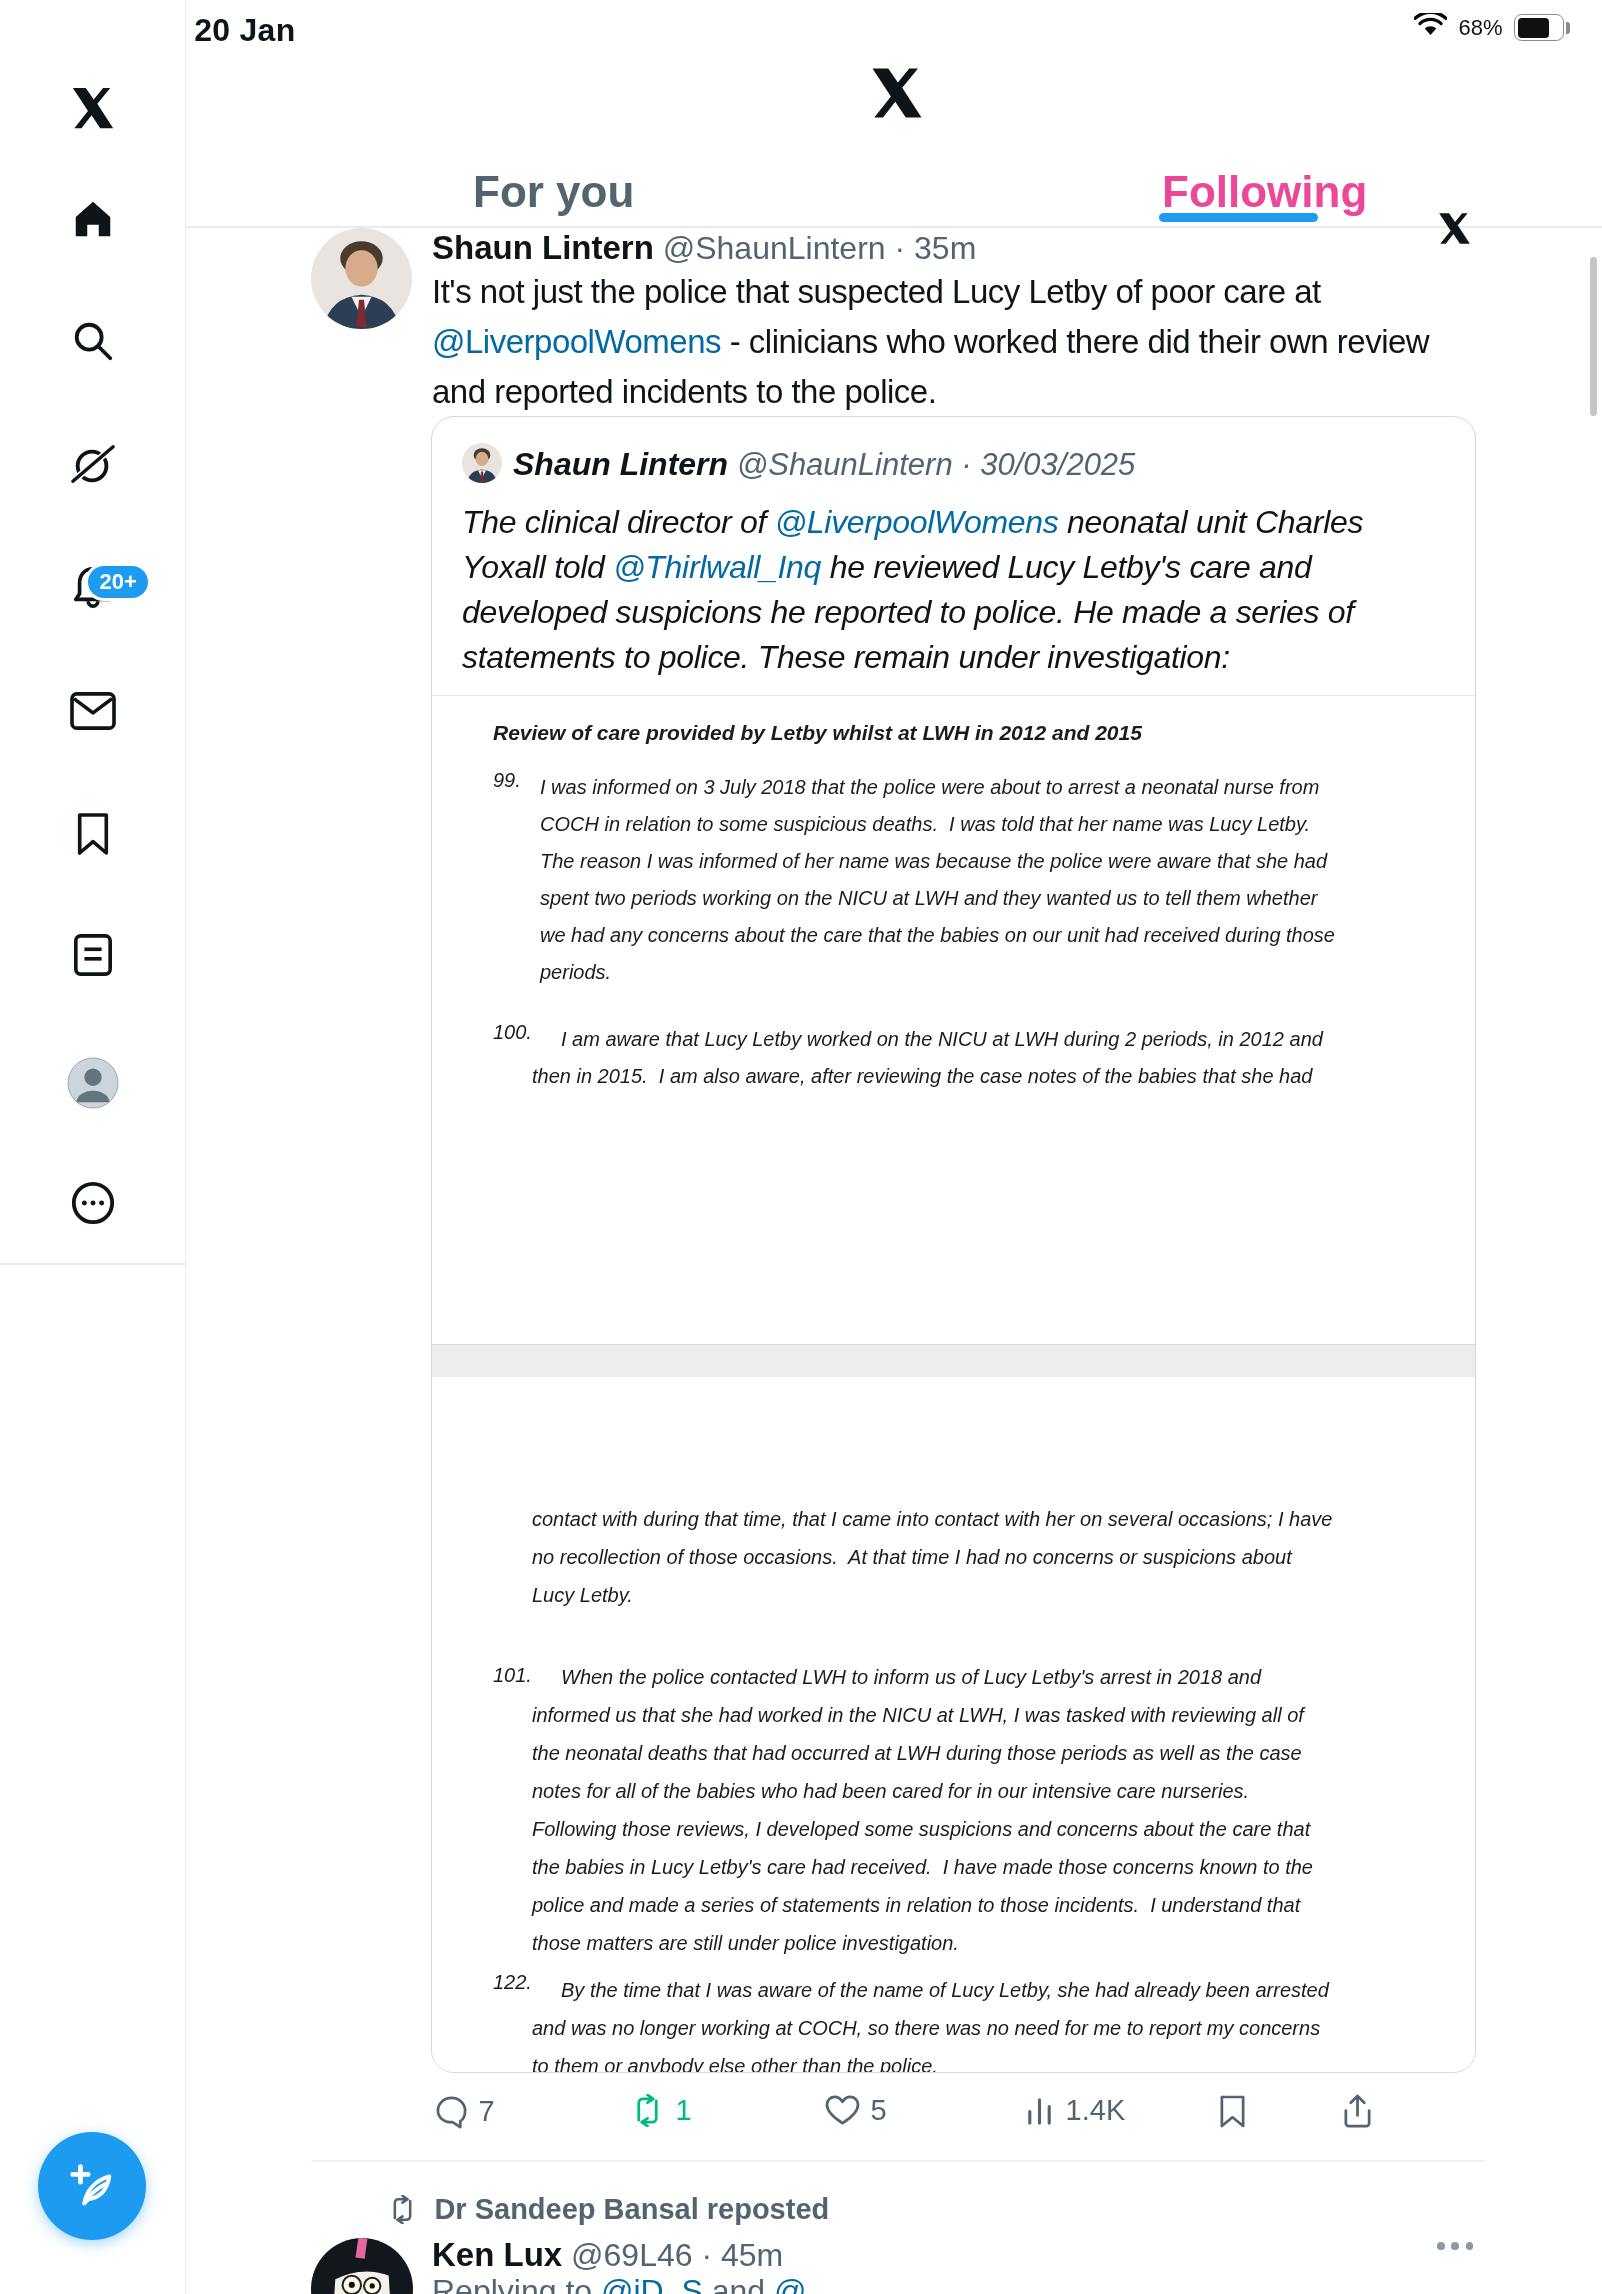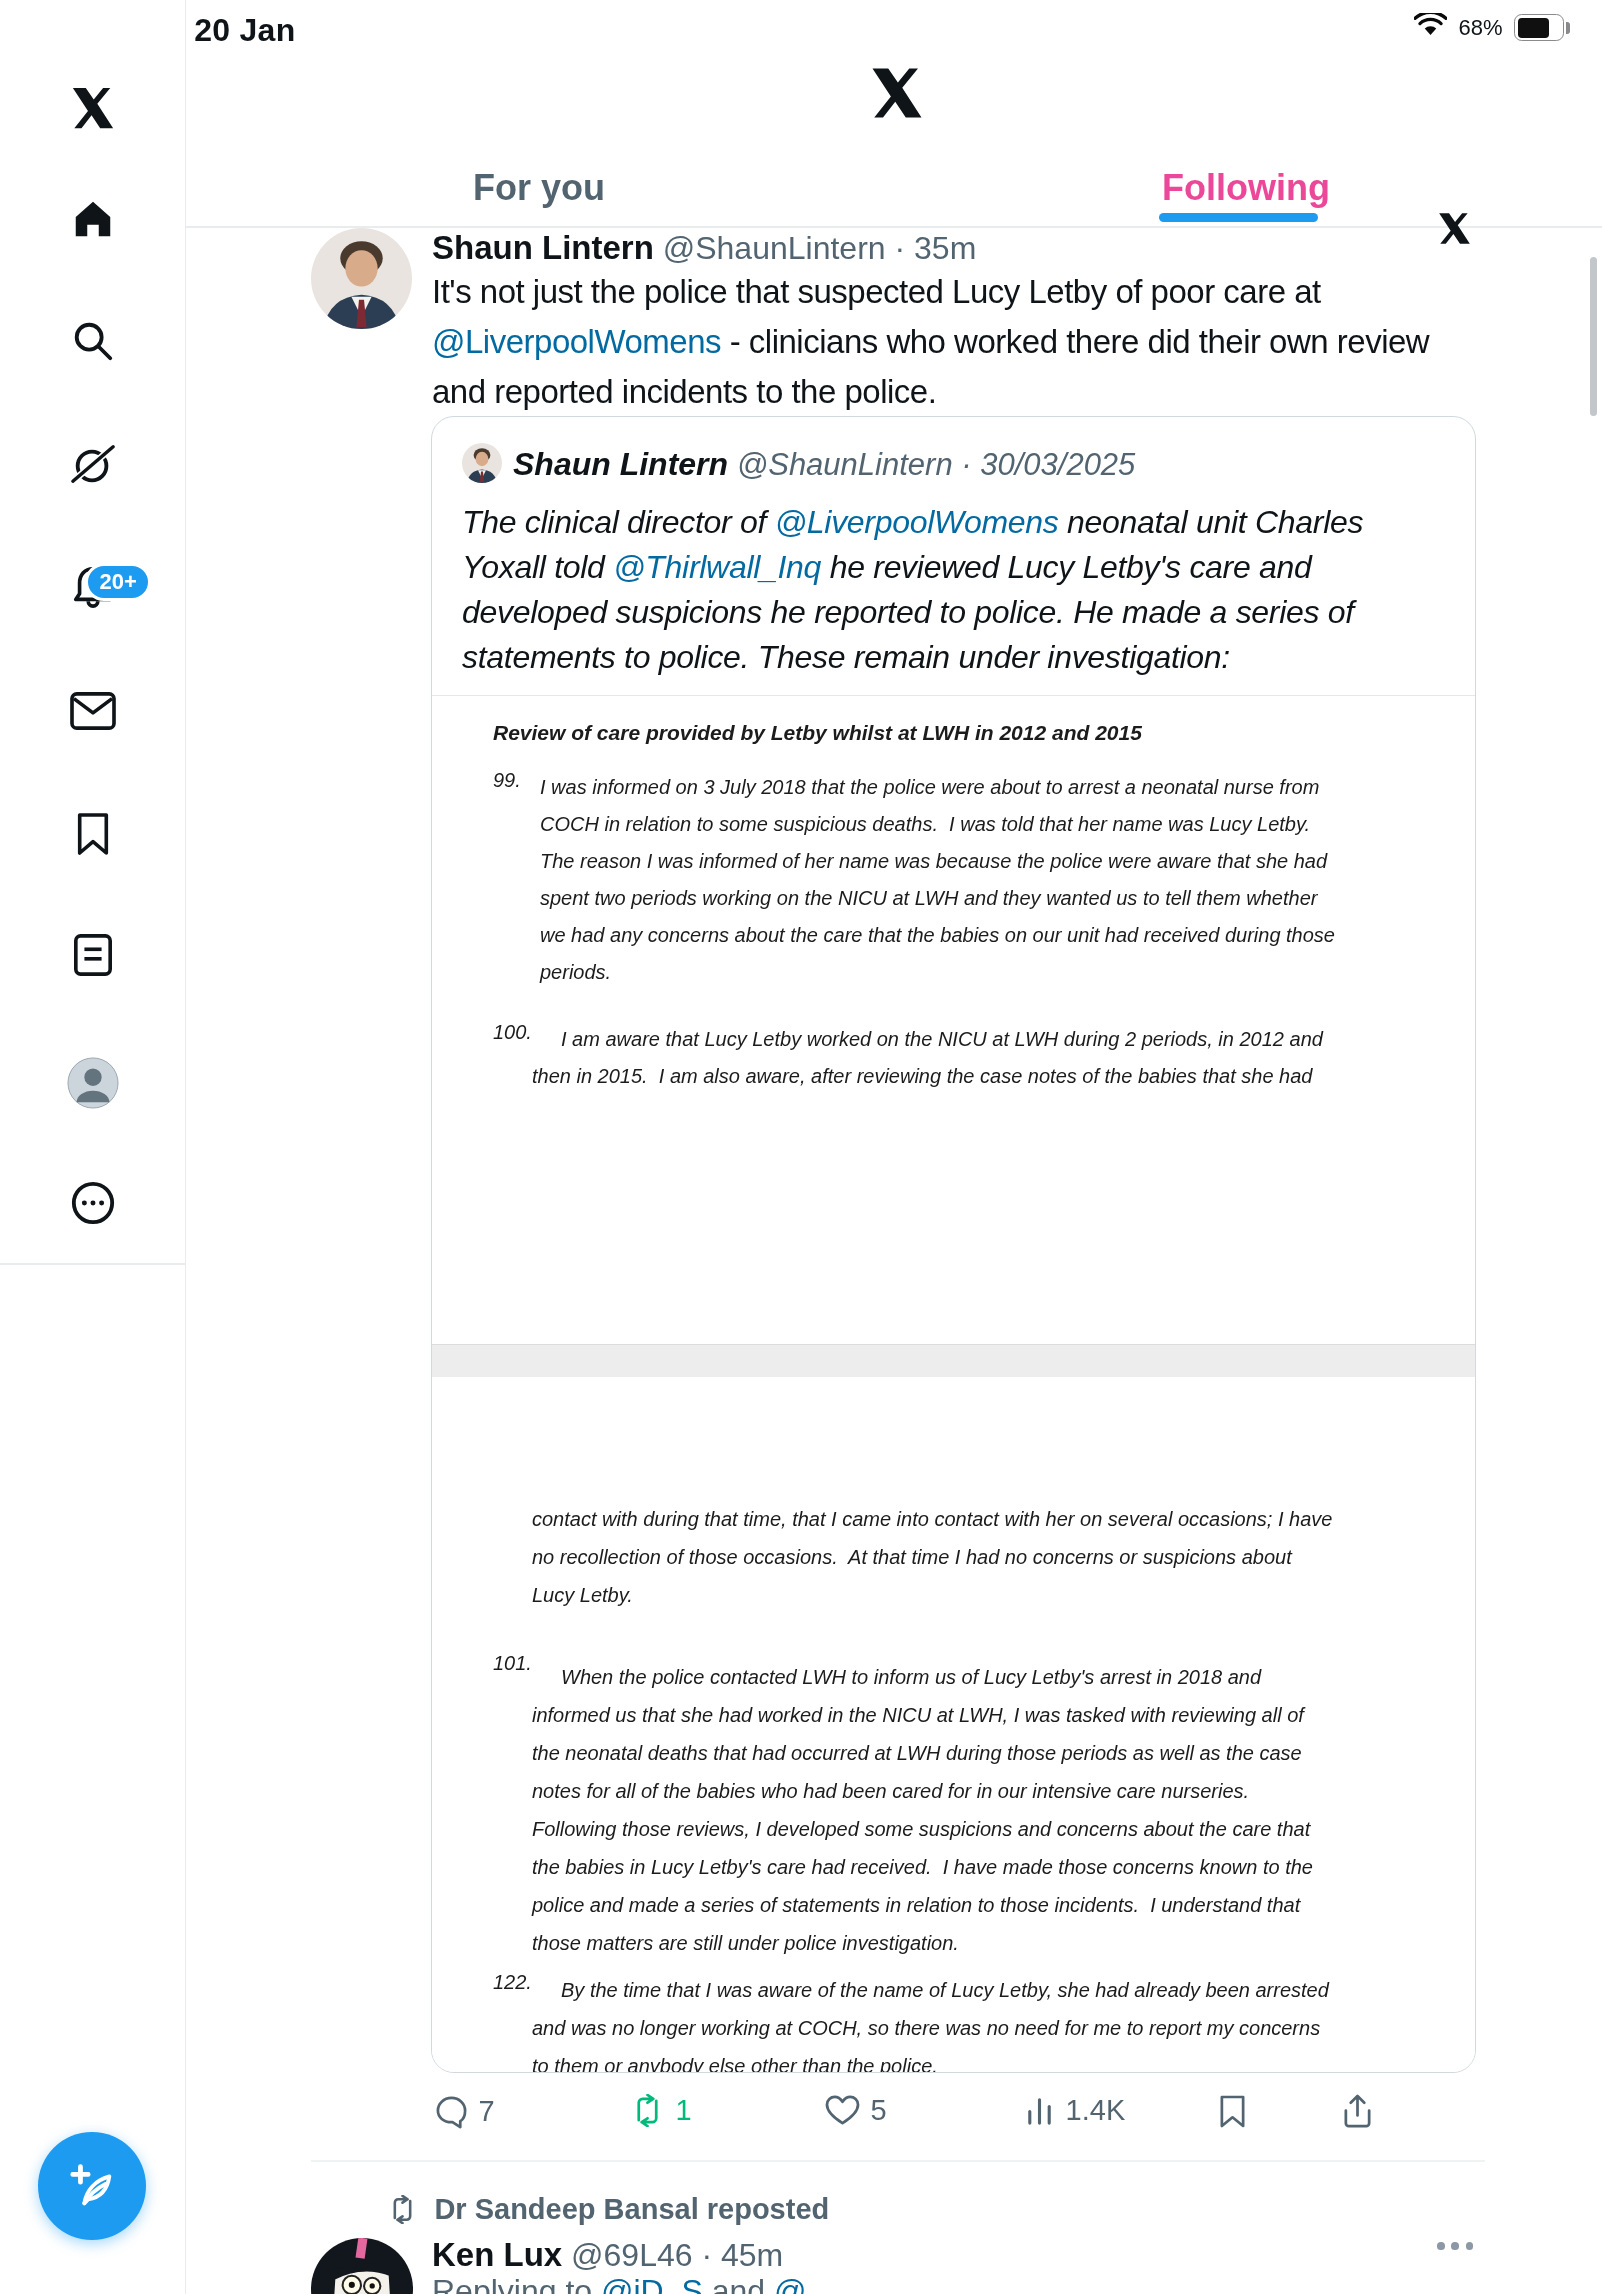--- a/index.html
+++ b/index.html
@@ -16,21 +16,21 @@
   
   .sidebar{left:0;top:0;width:185px;height:2294px;border-right:1px solid #e8ecef;background:#fff;}
   .side-ic{position:absolute;left:0;width:185px;display:flex;justify-content:center;}
   .side-div{position:absolute;left:0;top:1263px;width:185px;height:1.9px;background:#e8ecef;}
   .badge{position:absolute;left:85px;top:563px;background:#1d9bf0;color:#fff;font-size:22px;font-weight:600;
          padding:2.9px 11.5px;border-radius:19px;border:3.8px solid #fff;}
   .fab{position:absolute;left:38px;top:2132px;width:108px;height:108px;border-radius:50%;
        background:#1d9bf0;display:flex;align-items:center;justify-content:center;box-shadow:0 3.8px 13.4px rgba(29,155,240,.4);}
   
   .x-center{left:869px;top:65px;}
-  .tab{font-size:36px;position:absolute;top:167px;}
+  .tab{font-size:44px;position:absolute;top:167px;}
   .tab-foryou{left:473px;color:#536471;font-weight:600;}
   .tab-following{left:1162px;color:#ec4899;font-weight:700;}
   .tab-underline{left:1159px;top:213px;width:159px;height:8.6px;border-radius:4.8px;background:#1d9bf0;}
   .head-div{left:185px;top:226px;width:1417px;height:1.9px;background:#e8ecef;}
   .scrollbar{left:1590px;top:257px;width:6.7px;height:159px;border-radius:3.8px;background:#c3c7cb;}
   
   .avatar{border-radius:50%;overflow:hidden;}
   .av-main{left:311px;top:228px;width:101px;height:101px;}
   .name-row{left:432px;top:229px;font-size:32px;white-space:nowrap;}
   .name{font-weight:700;color:#0f1419;font-size:33px;}
@@ -236,21 +236,21 @@
     <span class="inq23">23</span>
     <div class="inqref">INQ0101111</div>
     <div class="inqline"></div>
   </div>
   <div class="doc-strip"></div>
 
   <div class="doc doc2">
     <div class="plines lh40" style="left:100px;top:123px">contact with during that time, that I came into contact with her on several occasions; I have
 no recollection of those occasions.  At that time I had no concerns or suspicions about
 Lucy Letby.</div>
-    <span class="pnum" style="left:61px;top:275px">101.</span>
+    <span class="pnum" style="left:61px;top:287px">101.</span>
     <div class="plines lh40 ind" style="left:100px;top:281px">When the police contacted LWH to inform us of Lucy Letby's arrest in 2018 and
 informed us that she had worked in the NICU at LWH, I was tasked with reviewing all of
 the neonatal deaths that had occurred at LWH during those periods as well as the case
 notes for all of the babies who had been cared for in our intensive care nurseries.
 Following those reviews, I developed some suspicions and concerns about the care that
 the babies in Lucy Letby's care had received.  I have made those concerns known to the
 police and made a series of statements in relation to those incidents.  I understand that
 those matters are still under police investigation.</div>
     <span class="pnum" style="left:61px;top:594px">122.</span>
     <div class="plines lh40 ind" style="left:100px;top:594px">By the time that I was aware of the name of Lucy Letby, she had already been arrested

